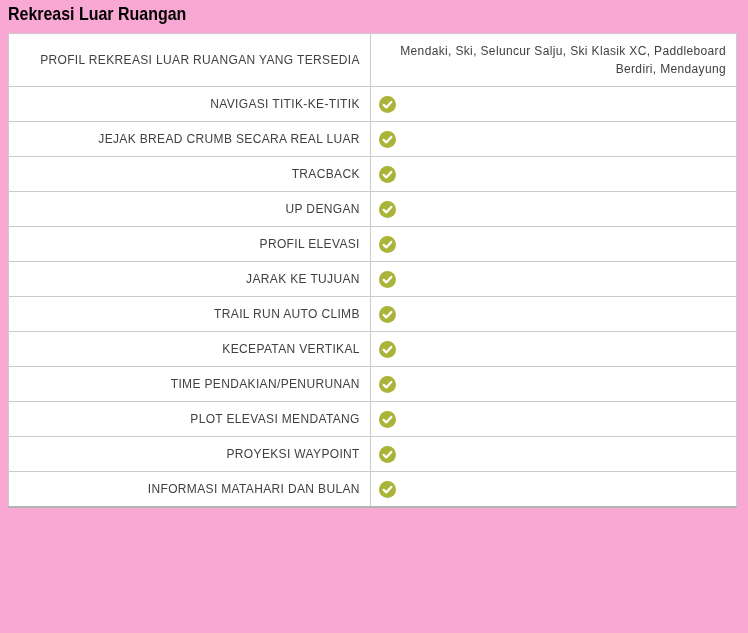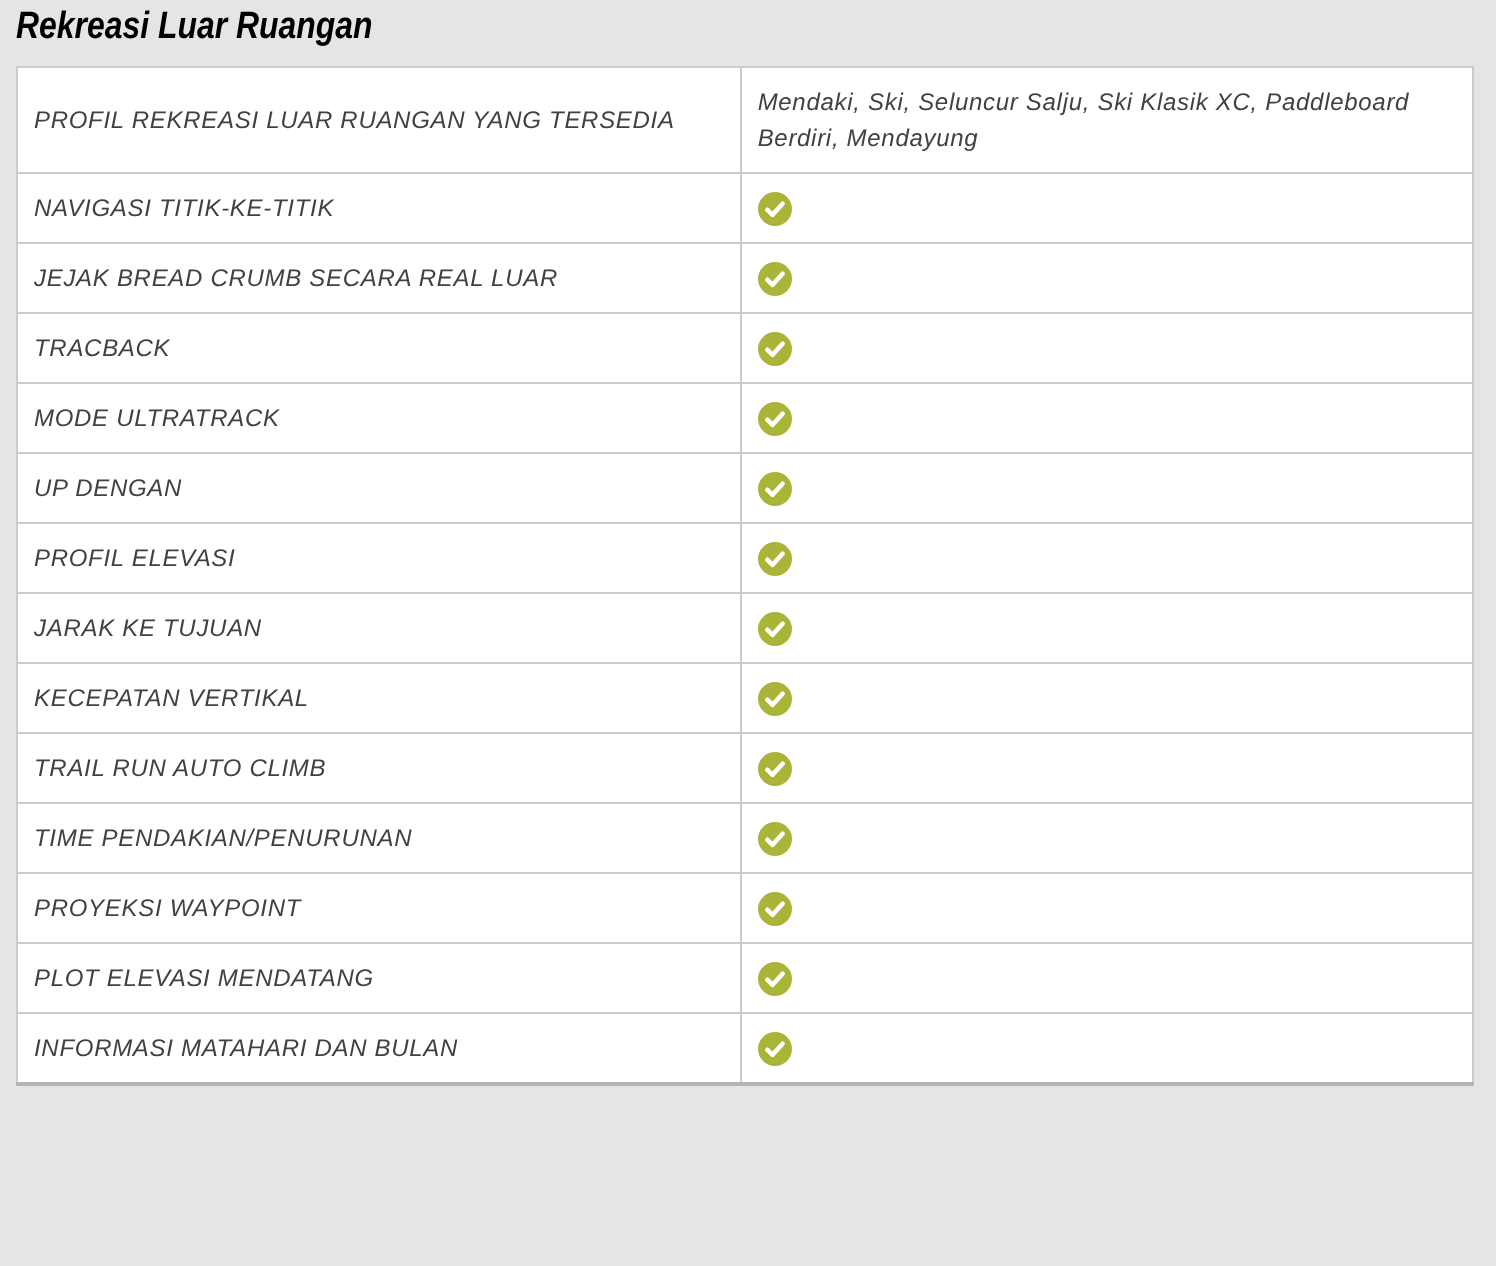--- a/index.html
+++ b/index.html
@@ -6,41 +6,41 @@
   html, body {
     margin: 0;
     padding: 0;
     background: #ffffff;
     font-family: "Liberation Sans", sans-serif;
   }
   .page {
     width: 748px;
     height: 633px;
     padding: 4px 11px 8px 8px;
-    background: #e5e5e5;
+    background: #f9a8d4;
     overflow: hidden;
-    font-style: italic;
   }
   h1.page-title {
     margin: 0 0 10px 0;
     font-size: 19px;
     line-height: 19px;
     font-weight: 700;
     color: #000000;
     white-space: nowrap;
     transform: scaleX(0.84);
     transform-origin: left center;
     letter-spacing: 0;
   }
   table.feature-table {
     width: 729px;
     border-collapse: collapse;
     table-layout: fixed;
     border: 1px solid #cbcbcb;
     border-bottom: 2px solid #b4b4b4;
+    text-align: right;
   }
   table.feature-table td {
     border: 1px solid #cbcbcb;
     font-size: 12px;
     line-height: 18px;
     color: #414141;
     letter-spacing: 0.35px;
     padding: 8px 10px 8px 8px;
     vertical-align: middle;
     background: #ffffff;
@@ -97,31 +97,20 @@
     <td class="value-cell">
             <span class="check-wrap">
               <svg width="17" height="17" viewBox="0 0 17 17" aria-hidden="true">
                 <circle cx="8.5" cy="8.5" r="8.5" fill="#a9b438"></circle>
                 <path d="M4.7 8.9 L7.3 11.4 L12.3 5.9" fill="none" stroke="#ffffff" stroke-width="2.3" stroke-linecap="round" stroke-linejoin="round"></path>
               </svg>
             </span>
           </td>
   </tr>
 
-  <tr>
-    <td class="label-cell">MODE ULTRATRACK</td>
-    <td class="value-cell">
-            <span class="check-wrap">
-              <svg width="17" height="17" viewBox="0 0 17 17" aria-hidden="true">
-                <circle cx="8.5" cy="8.5" r="8.5" fill="#a9b438"></circle>
-                <path d="M4.7 8.9 L7.3 11.4 L12.3 5.9" fill="none" stroke="#ffffff" stroke-width="2.3" stroke-linecap="round" stroke-linejoin="round"></path>
-              </svg>
-            </span>
-          </td>
-  </tr>
 
   <tr>
     <td class="label-cell">UP DENGAN</td>
     <td class="value-cell">
             <span class="check-wrap">
               <svg width="17" height="17" viewBox="0 0 17 17" aria-hidden="true">
                 <circle cx="8.5" cy="8.5" r="8.5" fill="#a9b438"></circle>
                 <path d="M4.7 8.9 L7.3 11.4 L12.3 5.9" fill="none" stroke="#ffffff" stroke-width="2.3" stroke-linecap="round" stroke-linejoin="round"></path>
               </svg>
             </span>
@@ -147,69 +136,69 @@
               <svg width="17" height="17" viewBox="0 0 17 17" aria-hidden="true">
                 <circle cx="8.5" cy="8.5" r="8.5" fill="#a9b438"></circle>
                 <path d="M4.7 8.9 L7.3 11.4 L12.3 5.9" fill="none" stroke="#ffffff" stroke-width="2.3" stroke-linecap="round" stroke-linejoin="round"></path>
               </svg>
             </span>
           </td>
   </tr>
 
 
   <tr>
+    <td class="label-cell">TRAIL RUN AUTO CLIMB</td>
+    <td class="value-cell">
+            <span class="check-wrap">
+              <svg width="17" height="17" viewBox="0 0 17 17" aria-hidden="true">
+                <circle cx="8.5" cy="8.5" r="8.5" fill="#a9b438"></circle>
+                <path d="M4.7 8.9 L7.3 11.4 L12.3 5.9" fill="none" stroke="#ffffff" stroke-width="2.3" stroke-linecap="round" stroke-linejoin="round"></path>
+              </svg>
+            </span>
+          </td>
+  </tr>
+
+  <tr>
     <td class="label-cell">KECEPATAN VERTIKAL</td>
     <td class="value-cell">
             <span class="check-wrap">
               <svg width="17" height="17" viewBox="0 0 17 17" aria-hidden="true">
                 <circle cx="8.5" cy="8.5" r="8.5" fill="#a9b438"></circle>
                 <path d="M4.7 8.9 L7.3 11.4 L12.3 5.9" fill="none" stroke="#ffffff" stroke-width="2.3" stroke-linecap="round" stroke-linejoin="round"></path>
               </svg>
             </span>
           </td>
   </tr>
 
   <tr>
-    <td class="label-cell">TRAIL RUN AUTO CLIMB</td>
-    <td class="value-cell">
-            <span class="check-wrap">
-              <svg width="17" height="17" viewBox="0 0 17 17" aria-hidden="true">
-                <circle cx="8.5" cy="8.5" r="8.5" fill="#a9b438"></circle>
-                <path d="M4.7 8.9 L7.3 11.4 L12.3 5.9" fill="none" stroke="#ffffff" stroke-width="2.3" stroke-linecap="round" stroke-linejoin="round"></path>
-              </svg>
-            </span>
-          </td>
-  </tr>
-
-  <tr>
     <td class="label-cell">TIME PENDAKIAN/PENURUNAN</td>
     <td class="value-cell">
             <span class="check-wrap">
               <svg width="17" height="17" viewBox="0 0 17 17" aria-hidden="true">
                 <circle cx="8.5" cy="8.5" r="8.5" fill="#a9b438"></circle>
                 <path d="M4.7 8.9 L7.3 11.4 L12.3 5.9" fill="none" stroke="#ffffff" stroke-width="2.3" stroke-linecap="round" stroke-linejoin="round"></path>
               </svg>
             </span>
           </td>
   </tr>
 
   <tr>
+    <td class="label-cell">PLOT ELEVASI MENDATANG</td>
+    <td class="value-cell">
+            <span class="check-wrap">
+              <svg width="17" height="17" viewBox="0 0 17 17" aria-hidden="true">
+                <circle cx="8.5" cy="8.5" r="8.5" fill="#a9b438"></circle>
+                <path d="M4.7 8.9 L7.3 11.4 L12.3 5.9" fill="none" stroke="#ffffff" stroke-width="2.3" stroke-linecap="round" stroke-linejoin="round"></path>
+              </svg>
+            </span>
+          </td>
+  </tr>
+
+  <tr>
     <td class="label-cell">PROYEKSI WAYPOINT</td>
-    <td class="value-cell">
-            <span class="check-wrap">
-              <svg width="17" height="17" viewBox="0 0 17 17" aria-hidden="true">
-                <circle cx="8.5" cy="8.5" r="8.5" fill="#a9b438"></circle>
-                <path d="M4.7 8.9 L7.3 11.4 L12.3 5.9" fill="none" stroke="#ffffff" stroke-width="2.3" stroke-linecap="round" stroke-linejoin="round"></path>
-              </svg>
-            </span>
-          </td>
-  </tr>
-
-  <tr>
-    <td class="label-cell">PLOT ELEVASI MENDATANG</td>
     <td class="value-cell">
             <span class="check-wrap">
               <svg width="17" height="17" viewBox="0 0 17 17" aria-hidden="true">
                 <circle cx="8.5" cy="8.5" r="8.5" fill="#a9b438"></circle>
                 <path d="M4.7 8.9 L7.3 11.4 L12.3 5.9" fill="none" stroke="#ffffff" stroke-width="2.3" stroke-linecap="round" stroke-linejoin="round"></path>
               </svg>
             </span>
           </td>
   </tr>
 

